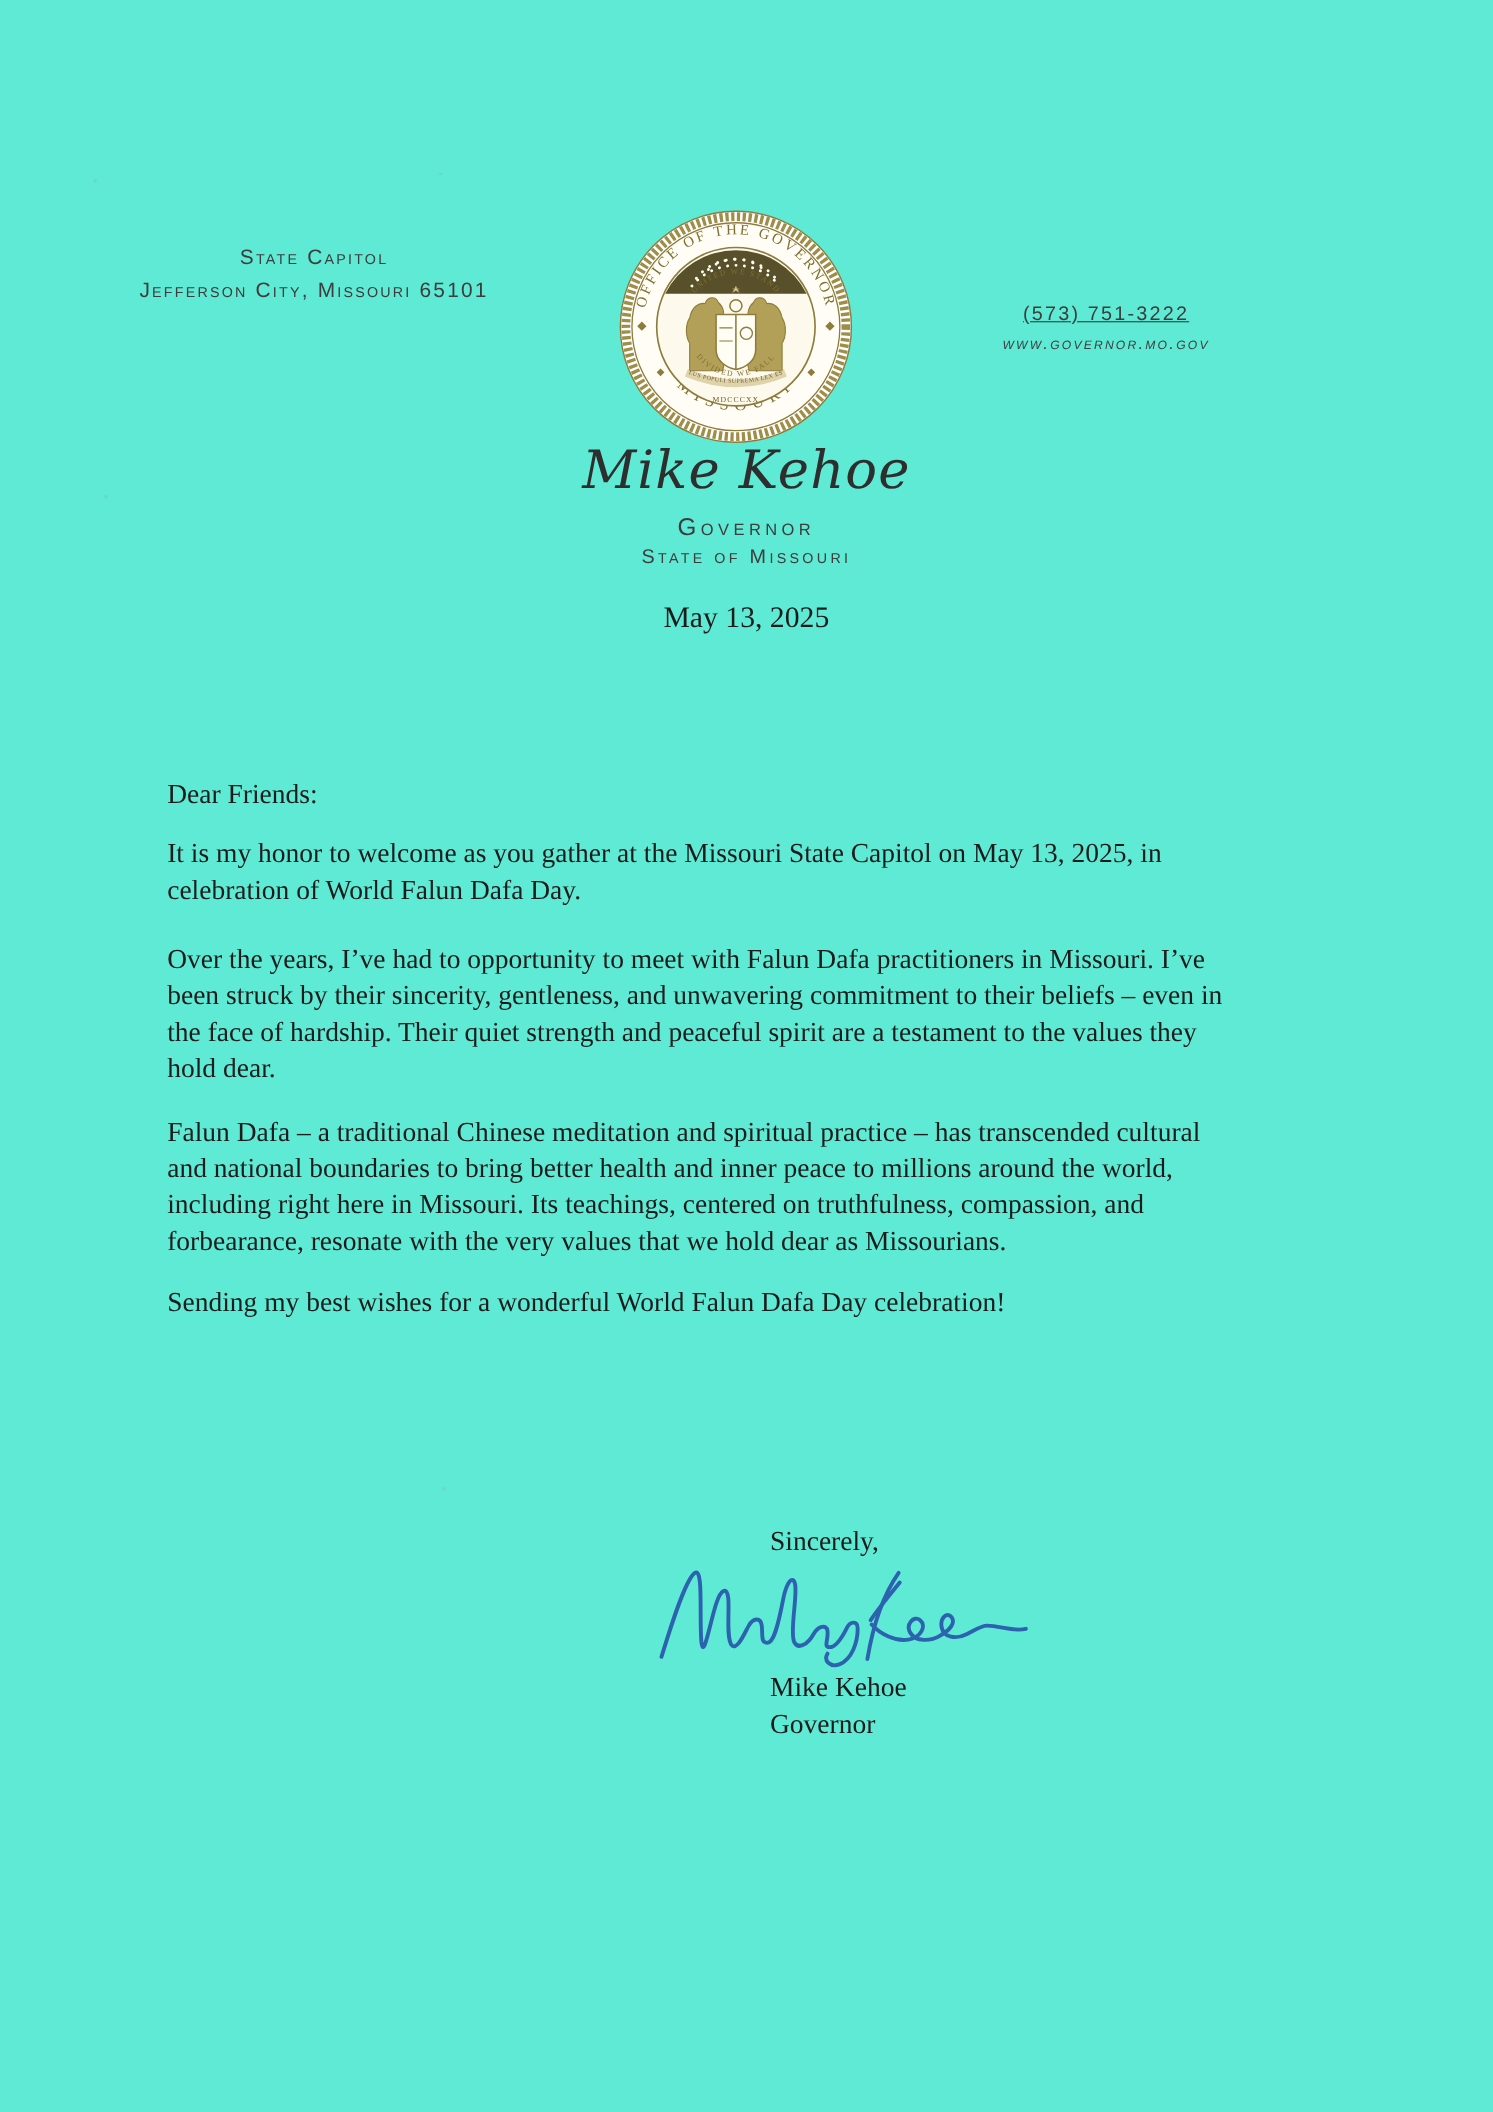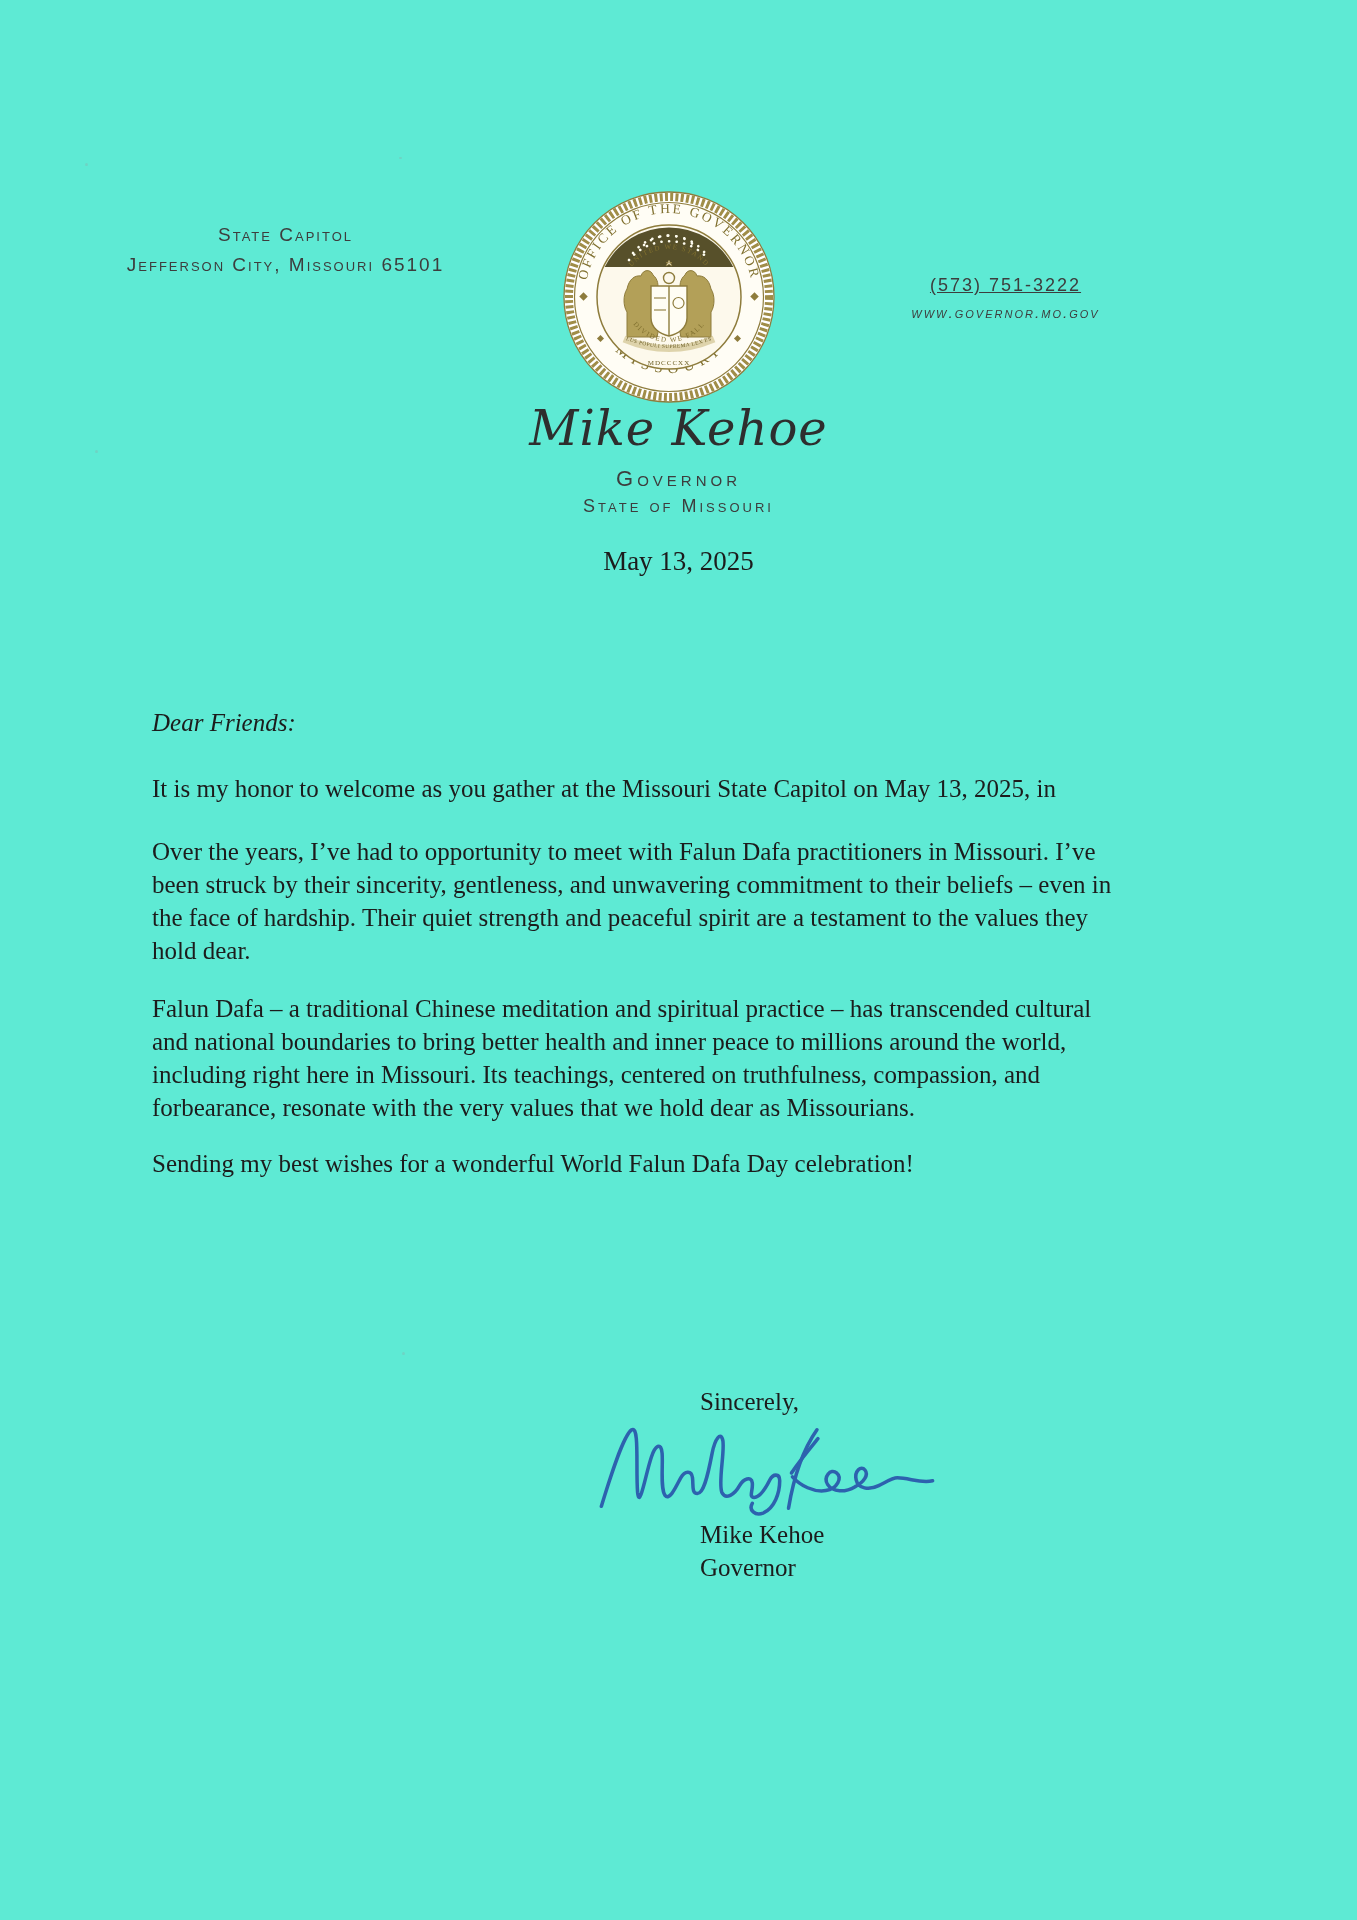--- a/index.html
+++ b/index.html
@@ -43,21 +43,21 @@
   
   .date{
     position:absolute;top:546px;left:50%;transform:translateX(-50%);
     font-size:27px;
   }
   .letter-body{
     position:absolute;top:706px;left:152px;width:1050px;
     font-size:25px;line-height:33px;
   }
   .letter-body .line{white-space:nowrap;}
-  .salutation{margin-bottom:33px;font-style:italic;}
+  .salutation{margin-bottom:21px;}
   .para{margin:0;}
   .p1{margin-bottom:30px;}
   .p2{margin-bottom:23px;}
   .p3{margin-bottom:25px;}
   .p4{margin-bottom:24px;}
   
   .sign-block{position:absolute;top:1385px;left:700px;width:470px;font-size:25px;line-height:33px;}
   .signature-svg{display:block;margin:2px 0 0 -112px;}
   
   .speck{position:absolute;background:#9a9a9a;border-radius:50%;opacity:.28;}
@@ -152,20 +152,21 @@
     </div>
   </header>
 
   <div class="date">May 13, 2025</div>
 
   <main class="letter-body">
     <div class="salutation line">Dear Friends:</div>
 
     <div class="para p1">
       <div class="line">It is my honor to welcome as you gather at the Missouri State Capitol on May 13, 2025, in</div>
+      <div class="line">celebration of World Falun Dafa Day.</div>
     </div>
 
     <div class="para p3">
       <div class="line">Over the years, I’ve had to opportunity to meet with Falun Dafa practitioners in Missouri. I’ve</div>
       <div class="line">been struck by their sincerity, gentleness, and unwavering commitment to their beliefs – even in</div>
       <div class="line">the face of hardship. Their quiet strength and peaceful spirit are a testament to the values they</div>
       <div class="line">hold dear.</div>
     </div>
 
     <div class="para p2">

